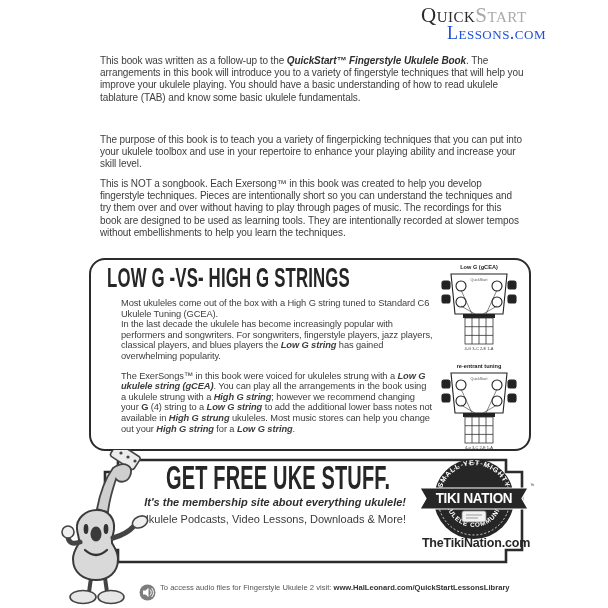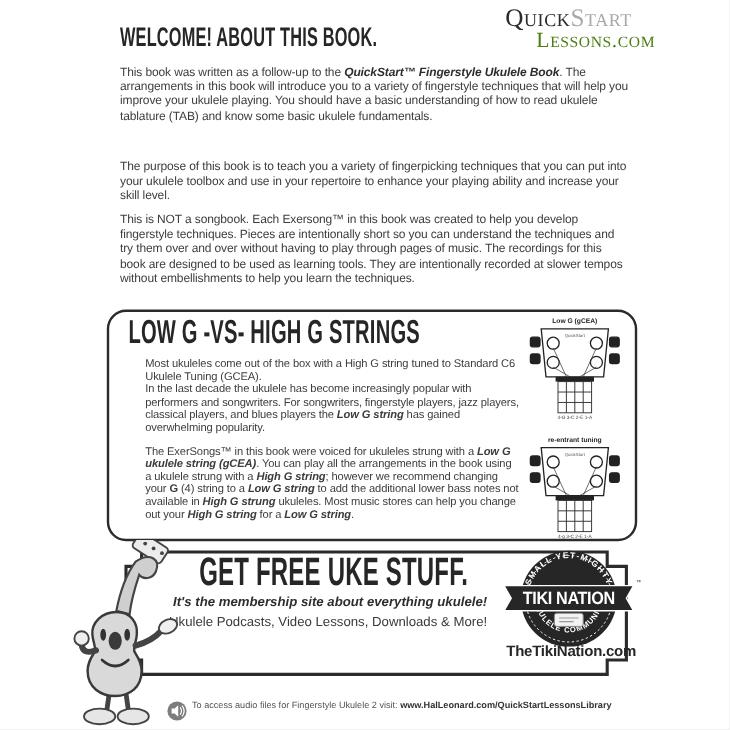--- a/index.html
+++ b/index.html
@@ -4,21 +4,21 @@
 <style>
   html,body{margin:0;padding:0;background:#e8e8e8;}
   .page{position:relative;width:608px;height:608px;background:#fff;overflow:hidden;
         font-family:"Liberation Sans",sans-serif;color:#3d3d3d;margin:0 auto;}
   
   .logo{position:absolute;top:5px;right:62px;font-family:"Liberation Serif",serif;
         font-variant:small-caps;line-height:1;text-align:left;}
   .logo .l1{font-size:21px;letter-spacing:.5px;}
   .logo .dark{color:#2b2b2b;}
   .logo .gray{color:#a9a9a9;}
-  .logo .l2{font-size:18px;margin-left:26px;margin-top:-2px;color:#4d7c0f;letter-spacing:.5px;}
+  .logo .l2{font-size:18px;margin-left:26px;margin-top:-2px;color:#1d4ed8;letter-spacing:.5px;}
   
   .cond{display:inline-block;font-weight:800;color:#262626;white-space:nowrap;
         transform:scale(.80,1.32);transform-origin:0 60%;letter-spacing:.2px;}
   .h1{position:absolute;left:100px;top:22px;font-size:17px;}
   .h2{position:absolute;left:100px;top:108px;font-size:16px;}
   
   .copy{position:absolute;left:100px;width:424px;font-size:10px;line-height:1.22;
         letter-spacing:-.1px;color:#3d3d3d;}
   .copy b i, .copy b{color:#2e2e2e;}
   
@@ -53,21 +53,20 @@
 </head>
 <body>
 
 <div class="page">
 
   <div class="logo">
     <div class="l1"><span class="dark">Quick</span><span class="gray">Start</span></div>
     <div class="l2">Lessons.com</div>
   </div>
 
-  <div class="h1"><span class="cond">WELCOME!  ABOUT THIS BOOK.</span></div>
   <div class="copy" style="top:55px">This book was written as a follow-up to the <b><i>QuickStart™ Fingerstyle Ukulele Book</i></b>. The arrangements in this book will  introduce you to a variety of fingerstyle techniques that will help you improve your ukulele playing. You should have a basic understanding of how to read ukulele tablature (TAB) and know some basic ukulele fundamentals.</div>
 
   <div class="copy" style="top:134px">The purpose of this book is to teach you a variety of fingerpicking techniques that you can put into your ukulele toolbox and use in your repertoire to enhance your playing ability and increase your skill level.</div>
   <div class="copy" style="top:178px">This is NOT a songbook. Each Exersong™ in this book was created to help you develop fingerstyle techniques.  Pieces are intentionally short so you can understand the techniques and try them over and over without having to play through pages of music. The recordings for this book are designed to be used as learning tools. They are intentionally recorded at slower tempos without embellishments to help you learn the techniques.</div>
 
   <div class="gbox">
     <div class="gbox-head"><span class="cond" style="transform-origin:0 50%;">LOW G -VS- HIGH G STRINGS</span></div>
     <div class="gbox-copy">
       <p>Most ukuleles come out of the box with a High G string tuned to Standard C6 Ukulele Tuning (GCEA).</p>
       <p>In the last decade the ukulele has become increasingly popular with performers and songwriters.  For songwriters, fingerstyle players, jazz players, classical players, and blues players the <b><i>Low G string</i></b> has gained overwhelming popularity.</p>

